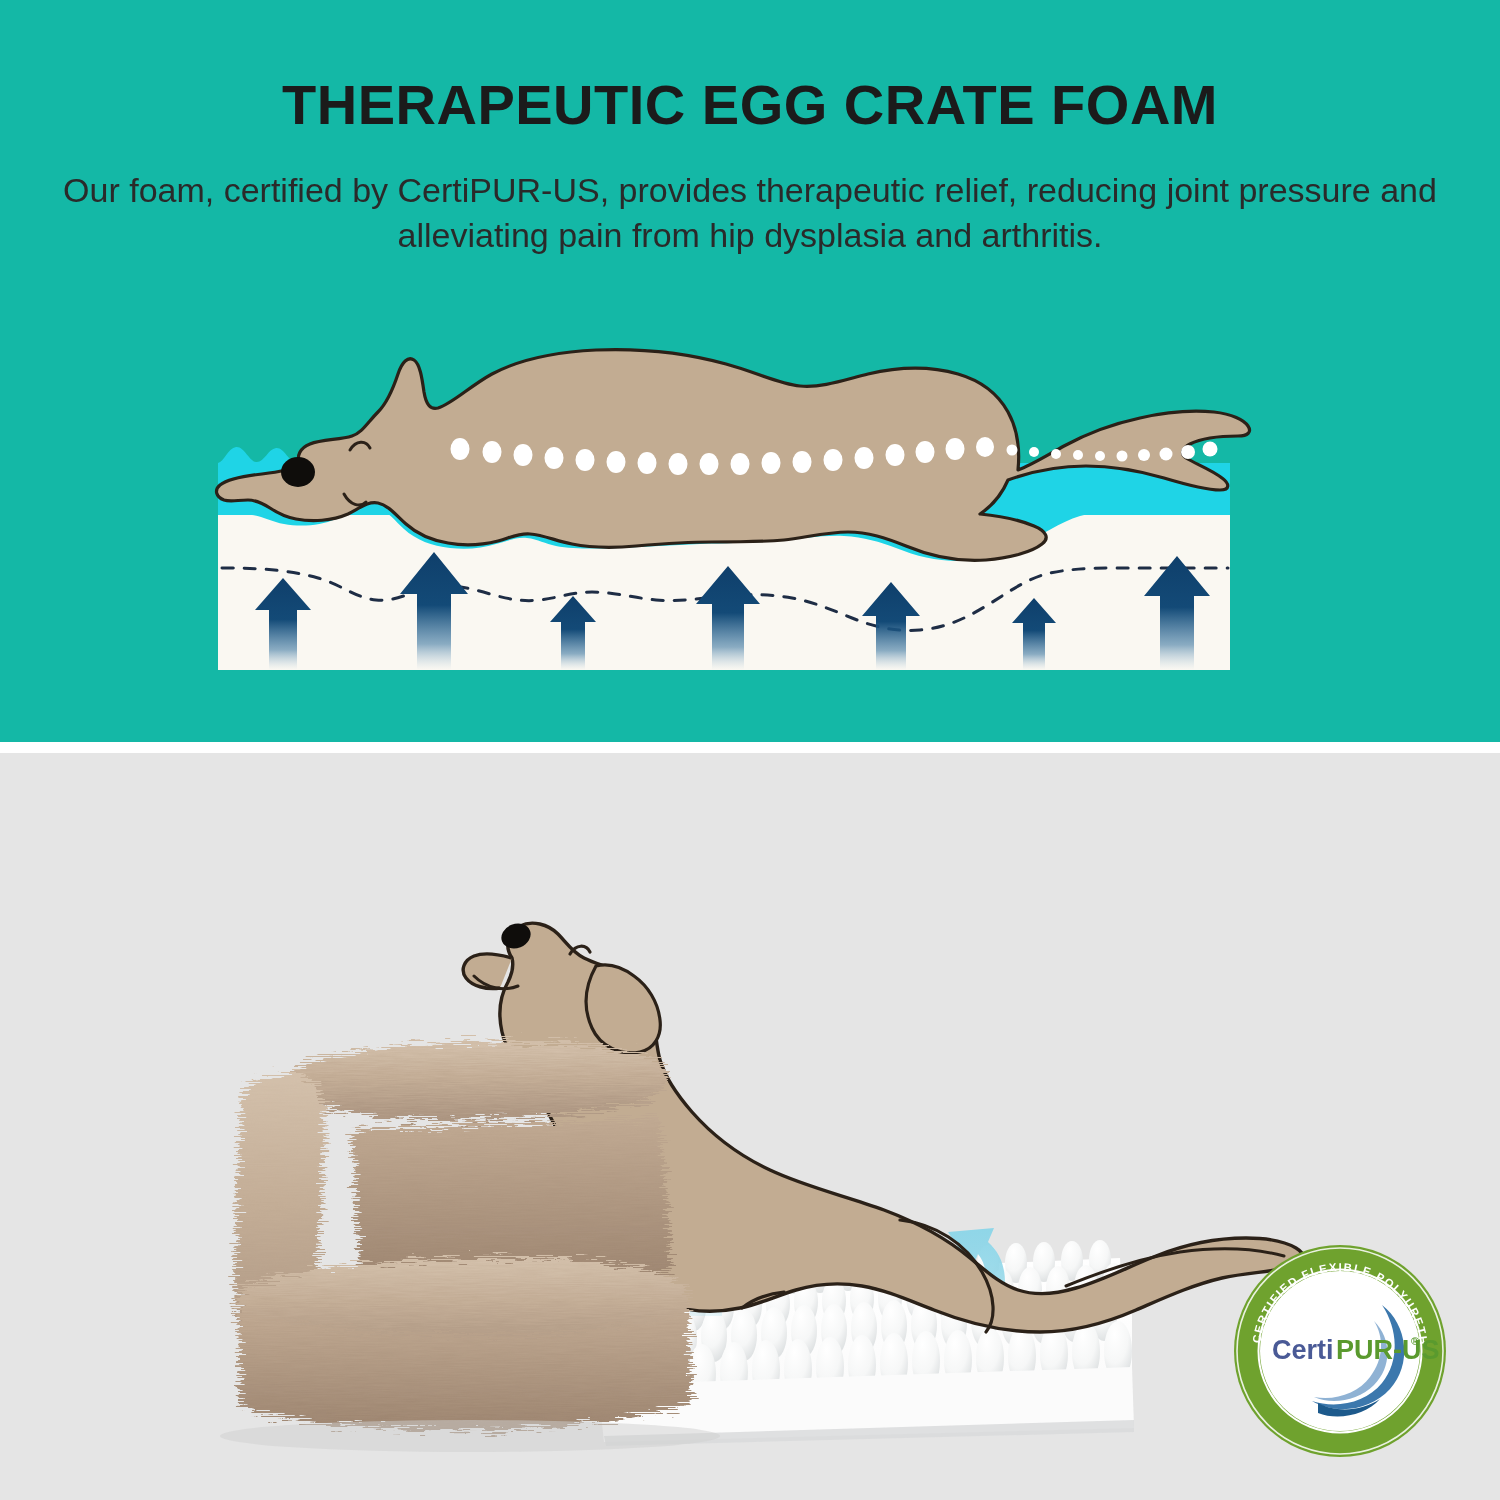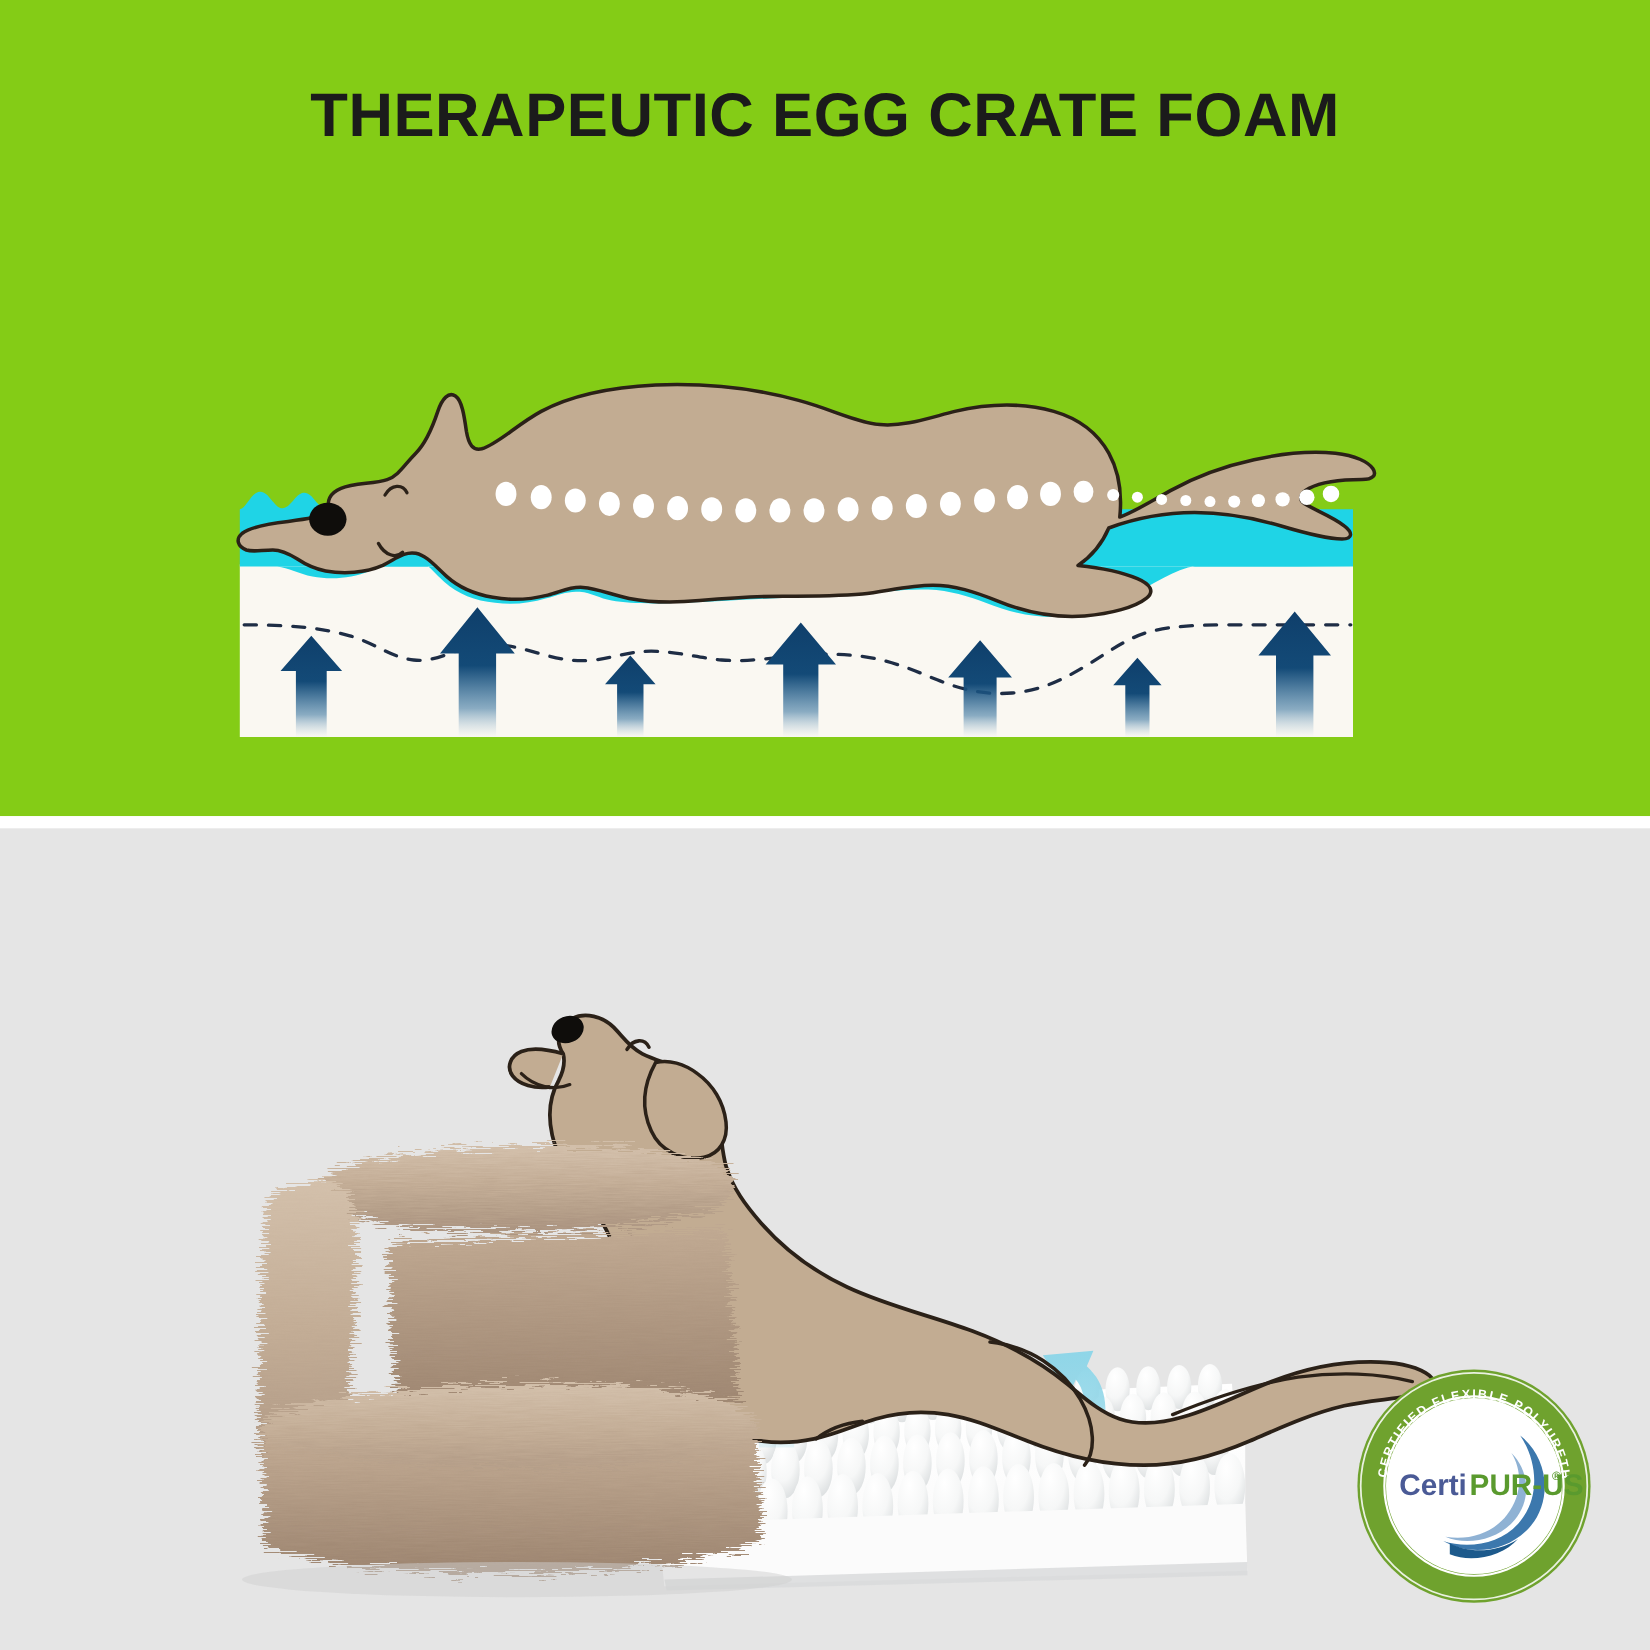--- a/index.html
+++ b/index.html
@@ -7,21 +7,21 @@
   body {
     font-family:"Liberation Sans", sans-serif;
     background:#ffffff;
     overflow:hidden;
   }
   .page { position:relative; width:1500px; height:1500px; background:#ffffff; }
 
   
   .panel-top {
     position:absolute; left:0; top:0; width:1500px; height:742px;
-    background:#84cc16;
+    background:#14b8a6;
   }
   .panel-divider {
     position:absolute; left:0; top:742px; width:1500px; height:11px;
     background:#ffffff;
   }
   .panel-bottom {
     position:absolute; left:0; top:753px; width:1500px; height:747px;
     background:#e5e5e5;
   }
 
@@ -63,20 +63,21 @@
   }
 </style>
 </head>
 <body>
 
 <div class="page">
 
   <div class="panel-top">
 
     <div class="headline">THERAPEUTIC EGG CRATE FOAM</div>
+    <div class="subtext">Our foam, certified by CertiPUR-US, provides therapeutic relief, reducing joint pressure and alleviating pain from hip dysplasia and arthritis.</div>
 
     <svg class="diagram-top" viewBox="0 0 1500 380">
       <defs>
         <linearGradient id="arrowFade" x1="0" y1="0" x2="0" y2="1">
           <stop offset="0%" stop-color="#0f3f6b" stop-opacity="1"></stop>
           <stop offset="45%" stop-color="#134a77" stop-opacity="1"></stop>
           <stop offset="78%" stop-color="#2e6d9b" stop-opacity="0.55"></stop>
           <stop offset="100%" stop-color="#8fb4cf" stop-opacity="0"></stop>
         </linearGradient>
         <clipPath id="foamClip">

